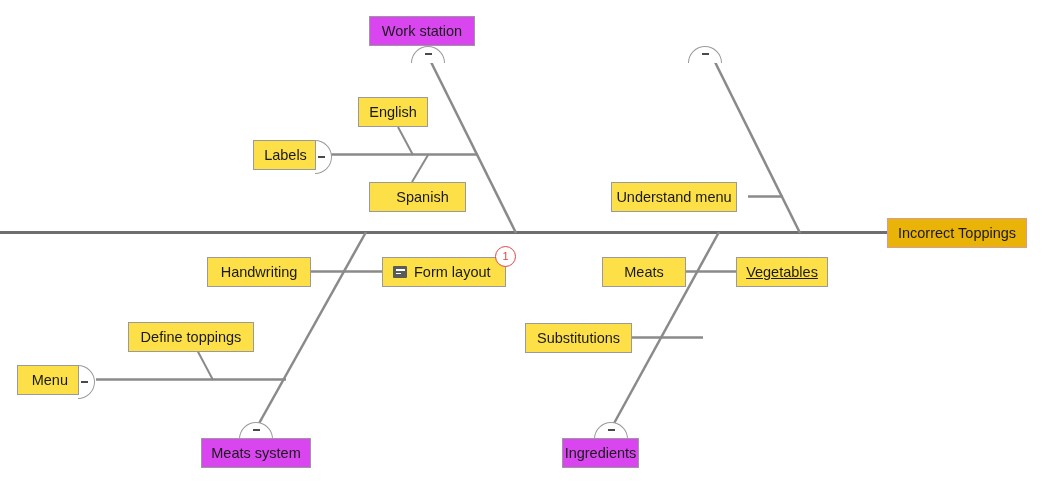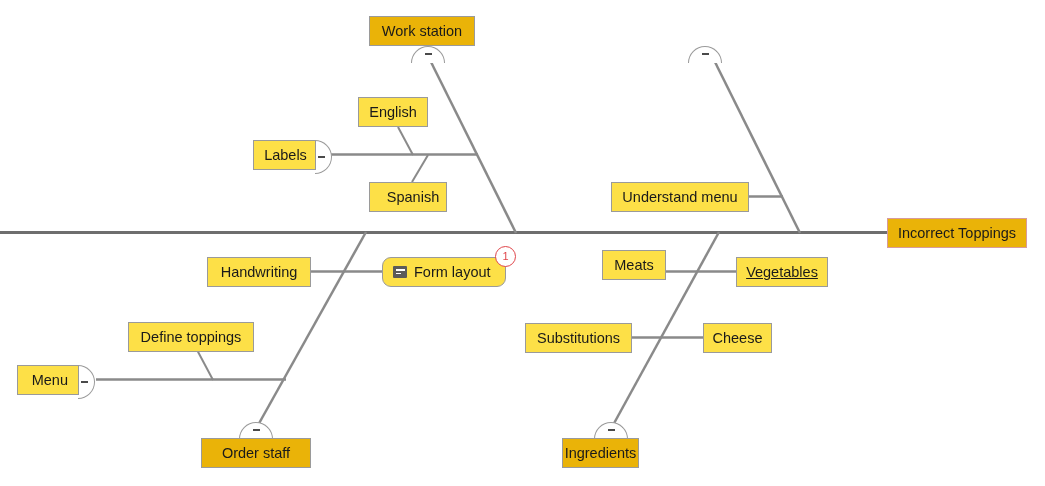--- a/index.html
+++ b/index.html
@@ -34,21 +34,21 @@
     line-height: 1;
     display: flex;
     align-items: center;
     justify-content: center;
     white-space: nowrap;
     padding: 0 10px;
     height: 30px;
     z-index: 5;
   }
   .node.cat {
-    background: #eab308;
+    background: #d946ef;
     border: 1px solid #9a9a9a;
   }
   .node.effect {
     background: #eab308;
     border: 1px solid #d79b9b;
     font-size: 14.5px;
     padding: 0 14px;
     height: 30px;
   }
   
@@ -193,88 +193,85 @@
   <div class="handle top" style="left:688px; top:46px;">
     <div class="bump"></div>
     <div class="minus"></div>
   </div>
 
   <div class="handle top" style="left:239px; top:422px;">
     <div class="bump"></div>
     <div class="minus"></div>
   </div>
   <div class="node cat" style="left:201px; top:438px; width:110px;">
-    <span>Order staff</span>
+    <span>Meats system</span>
   </div>
 
   <div class="handle top" style="left:594px; top:422px;">
     <div class="bump"></div>
     <div class="minus"></div>
   </div>
   <div class="node cat" style="left:562px; top:438px; width:77px;">
     <span>Ingredients</span>
   </div>
 
   <div class="node" style="left:358px; top:97px; width:70px;">
     <span>English</span>
   </div>
 
-  <div class="node" style="left:369px; top:182px; width:78px;padding-left:20px;">
+  <div class="node" style="left:369px; top:182px; width:97px;padding-left:20px;">
     <span>Spanish</span>
   </div>
 
   <div class="node" style="left:253px; top:140px; width:63px;padding-left:12px;">
     <span>Labels</span>
   </div>
   <div class="handle right" style="left:315px; top:140px;">
     <div class="bump"></div>
     <div class="minus"></div>
   </div>
 
-  <div class="node" style="left:611px; top:182px; width:138px;">
+  <div class="node" style="left:611px; top:182px; width:126px;">
     <span>Understand menu</span>
   </div>
 
   <div class="node" style="left:207px; top:257px; width:104px;">
     <span>Handwriting</span>
   </div>
 
-  <div class="node" style="left:382px; top:257px; width:124px; justify-content:flex-start;border-radius:9px;">
+  <div class="node" style="left:382px; top:257px; width:124px; justify-content:flex-start;">
     <span class="note-icon"></span>
     <span>Form layout</span>
   </div>
   <div class="badge" style="left:495px; top:246px;">
     <span>1</span>
   </div>
 
   <div class="node" style="left:128px; top:322px; width:126px;">
     <span>Define toppings</span>
   </div>
 
   <div class="node" style="left:17px; top:365px; width:62px;justify-content:flex-end;">
     <span>Menu</span>
   </div>
   <div class="handle right" style="left:78px; top:365px;">
     <div class="bump"></div>
     <div class="minus"></div>
   </div>
 
-  <div class="node" style="left:602px; top:250px; width:64px;">
+  <div class="node" style="left:602px; top:257px; width:84px;">
     <span>Meats</span>
   </div>
 
   <div class="node" style="left:736px; top:257px; width:92px;text-decoration:underline;">
     <span>Vegetables</span>
   </div>
 
   <div class="node" style="left:525px; top:323px; width:107px;">
     <span>Substitutions</span>
   </div>
 
-  <div class="node" style="left:703px; top:323px; width:69px;">
-    <span>Cheese</span>
-  </div>
 
   <div class="node effect" style="left:887px; top:218px; width:140px;">
     <span>Incorrect Toppings</span>
   </div>
 
 </div>
 
 </body></html>

